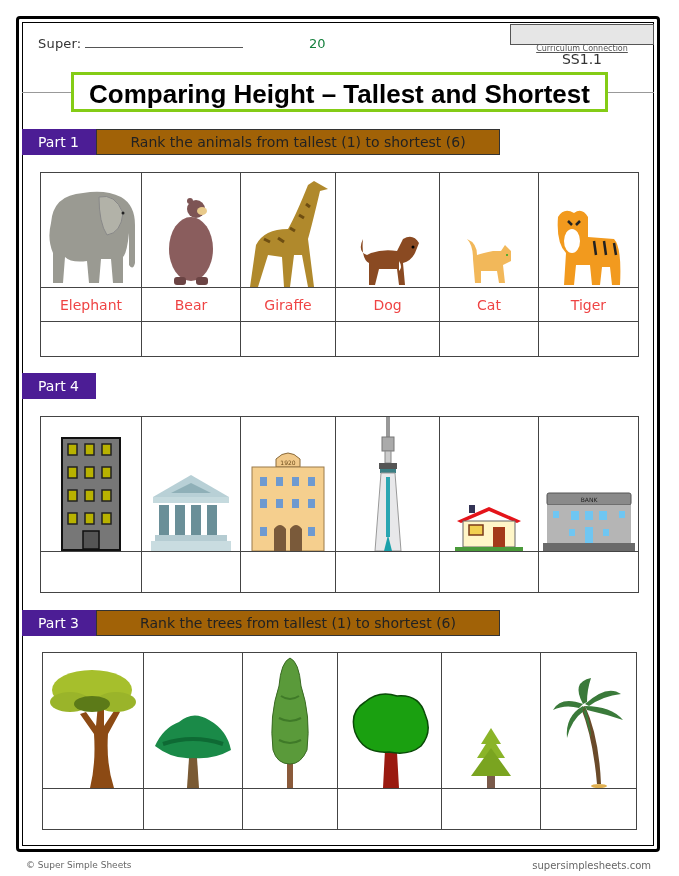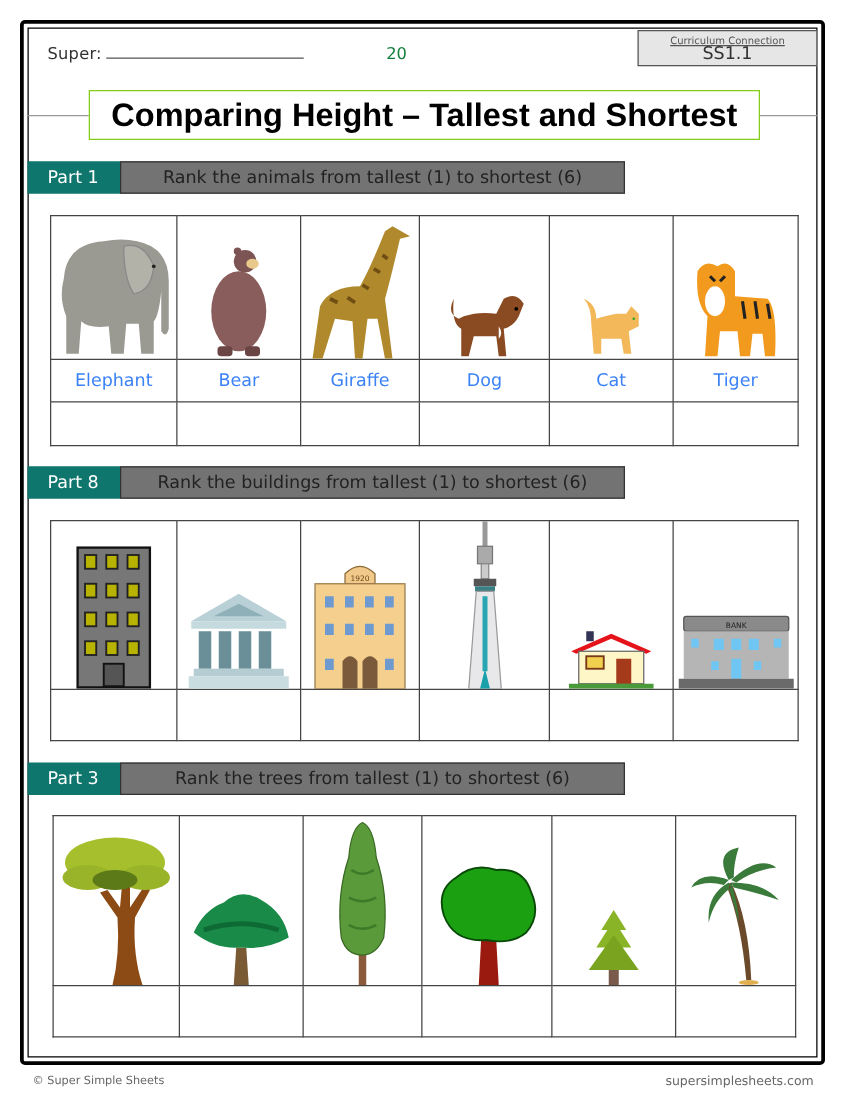--- a/index.html
+++ b/index.html
@@ -2,30 +2,30 @@
 <html><head>
 <meta charset="utf-8">
 <style>
   html,body{margin:0;padding:0;background:#fff;}
   body{width:679px;height:876px;position:relative;font-family:"DejaVu Sans",sans-serif;color:#111;overflow:hidden;}
   .outer{position:absolute;left:16px;top:16px;width:644px;height:836px;border:3px solid #000;border-radius:4px;box-sizing:border-box;}
   .inner{position:absolute;left:22px;top:22px;width:632px;height:824px;border:1.5px solid #000;box-sizing:border-box;}
   .name{position:absolute;left:38px;top:36px;font-size:13px;color:#333;letter-spacing:0.2px;}
   .name .line{display:inline-block;width:158px;border-bottom:1px solid #555;margin-left:4px;height:10px;}
   .pagenum{position:absolute;left:309px;top:36px;font-size:13px;color:#15803d;}
-  .curr{position:absolute;left:510px;top:24px;width:144px;height:29px;background:#e6e6e6;border:1px solid #555;box-sizing:border-box;text-align:center;font-size:8px;color:#333;line-height:10px;padding-top:3px;}
+  .curr{position:absolute;left:510px;top:24px;width:144px;height:17px;background:#e6e6e6;border:1px solid #555;box-sizing:border-box;text-align:center;font-size:8px;color:#333;line-height:10px;padding-top:19px;}
   .curr .t{text-decoration:underline;color:#555;}
   .title-rule{position:absolute;left:22px;top:92px;width:632px;height:1px;background:#999;}
-  .title{position:absolute;left:71px;top:72px;width:537px;height:40px;background:#fff;border:1px solid #84cc16;box-sizing:border-box;text-align:center;font-family:"Liberation Sans",sans-serif;font-weight:bold;font-size:26px;line-height:38px;color:#000;}
+  .title{position:absolute;left:71px;top:72px;width:537px;height:40px;background:#fff;border:3px solid #84cc16;box-sizing:border-box;text-align:center;font-family:"Liberation Sans",sans-serif;font-weight:bold;font-size:26px;line-height:38px;color:#000;}
   .part-head{position:absolute;left:22px;height:26px;display:flex;}
-  .part-label{width:74px;background:#0f766e;color:#fff;font-size:14px;line-height:26px;padding-left:16px;box-sizing:border-box;}
-  .part-instr{width:404px;background:#737373;border:1px solid #333;box-sizing:border-box;text-align:center;font-size:14px;line-height:24px;color:#222;}
+  .part-label{width:74px;background:#4c1d95;color:#fff;font-size:14px;line-height:26px;padding-left:16px;box-sizing:border-box;}
+  .part-instr{width:404px;background:#a16207;border:1px solid #333;box-sizing:border-box;text-align:center;font-size:14px;line-height:24px;color:#222;}
   table.grid{position:absolute;border-collapse:collapse;table-layout:fixed;}
   table.grid td{border:1.5px solid #444;padding:0;text-align:center;vertical-align:bottom;}
-  table.grid td.lbl{font-size:14px;color:#3b82f6;vertical-align:middle;}
+  table.grid td.lbl{font-size:14px;color:#ef4444;vertical-align:middle;}
   .pic{display:flex;align-items:flex-end;justify-content:center;height:100%;}
   .footer-l{position:absolute;left:26px;top:860px;font-size:9px;color:#666;}
   .footer-r{position:absolute;right:28px;top:860px;font-size:10px;color:#666;}
 </style>
 </head>
 <body>
 
 <div class="outer"></div>
 <div class="inner"></div>
 
@@ -123,22 +123,21 @@
     <td></td>
     <td></td>
     <td></td>
     <td></td>
     <td></td>
   </tr>
 </tbody>
   </table>
 
 <div class="part-head" style="top:373px;">
-  <div class="part-label">Part 8</div>
-  <div class="part-instr">Rank the buildings from tallest (1) to shortest (6)</div>
+  <div class="part-label">Part 4</div>
 </div>
 <table class="grid" style="left:40px;top:416px;width:598px;">
   <colgroup>
       <col style="width:101px">
       <col style="width:99px">
       <col style="width:95px">
       <col style="width:104px">
       <col style="width:99px">
       <col style="width:100px">
     </colgroup>

